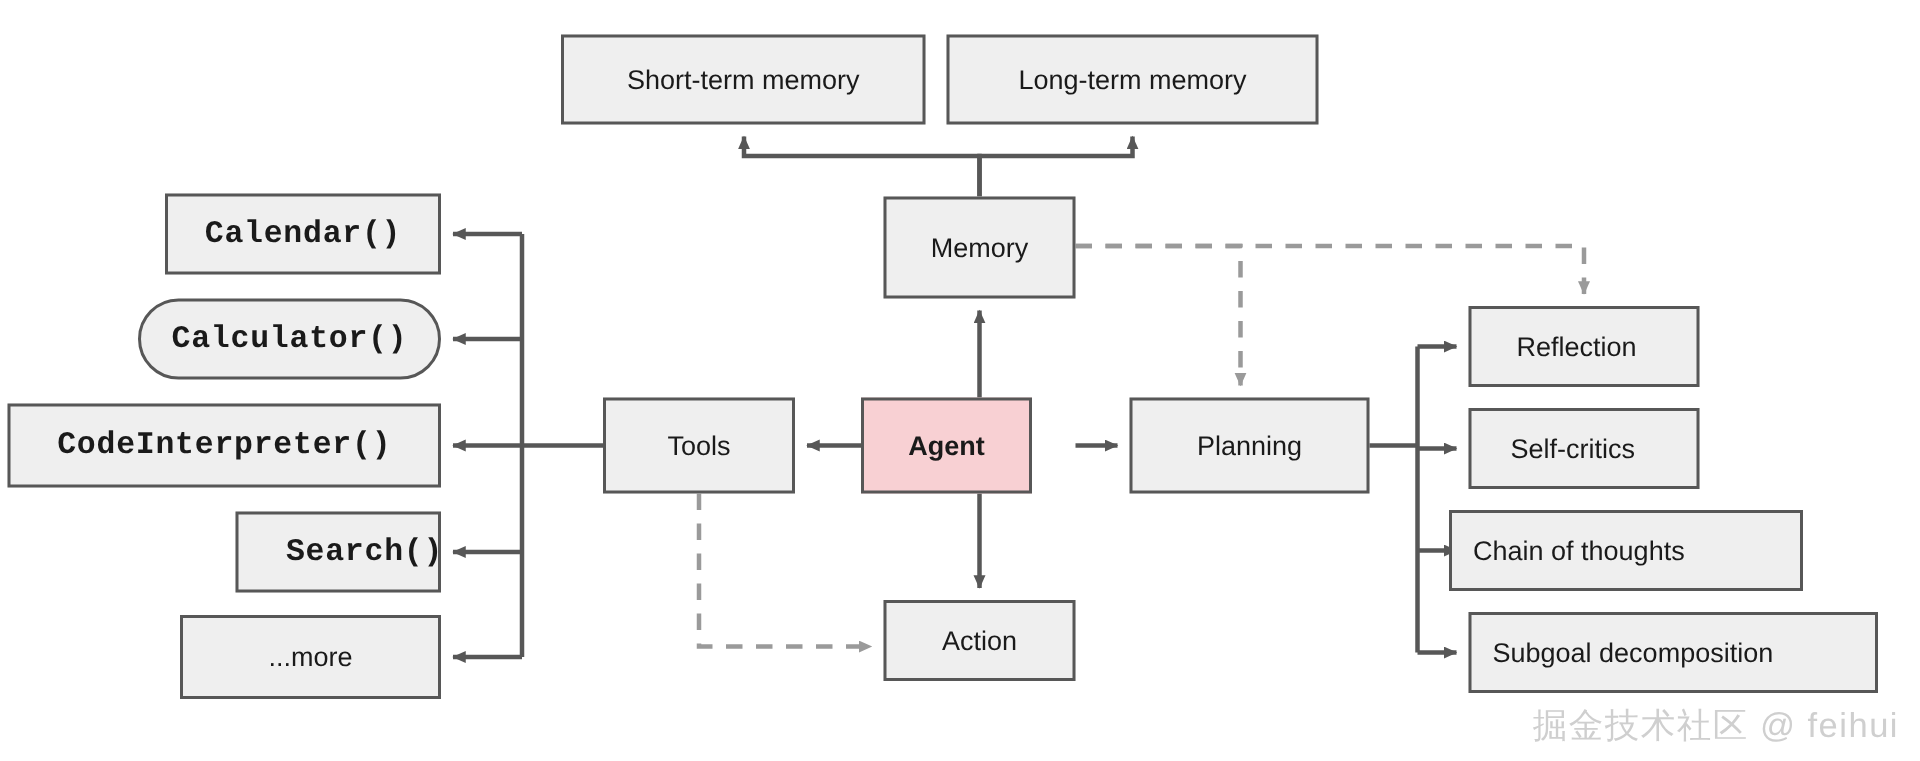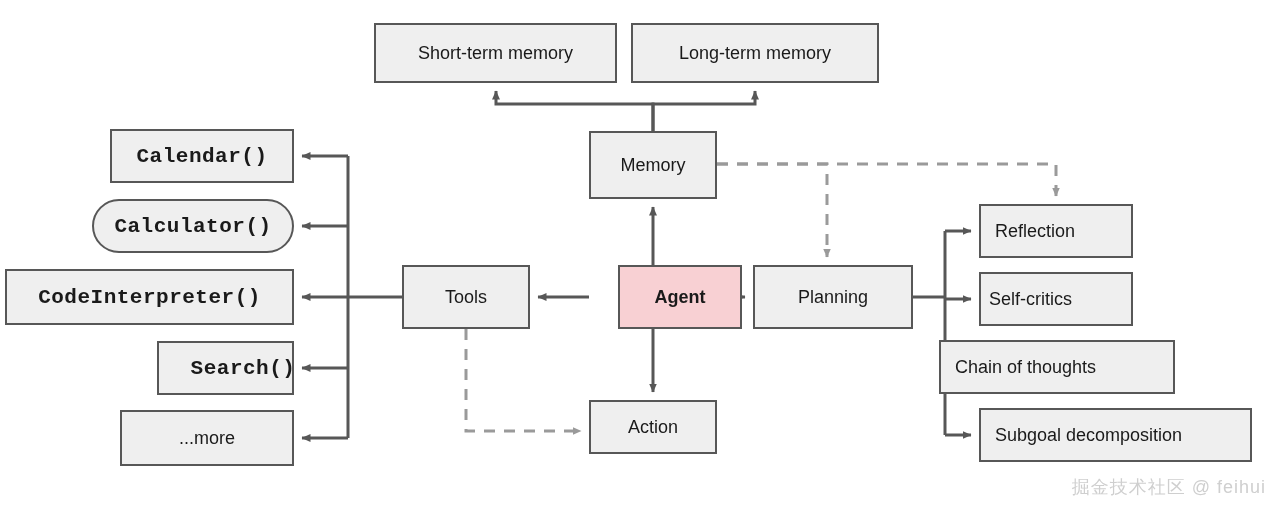--- a/index.html
+++ b/index.html
@@ -48,21 +48,21 @@
   }
   .node.accent {
     background: #f8d0d3;
     font-weight: bold;
   }
   .watermark {
     position: absolute;
     right: 14px;
     bottom: 8px;
     font-family: "Liberation Sans", sans-serif;
-    font-size: 18px;
+    font-size: 23px;
     color: #cfcfcf;
     letter-spacing: 1px;
     white-space: nowrap;
     z-index: 3;
   }
 </style>
 </head>
 <body>
 
 <div id="canvas">
@@ -121,21 +121,21 @@
   </div>
 
   <div class="node" style="left:631px; top:23px; width:248px; height:60px;">
     <span>Long-term memory</span>
   </div>
 
   <div class="node" style="left:589px; top:131px; width:128px; height:68px;">
     <span>Memory</span>
   </div>
 
-  <div class="node accent" style="left:618px; top:265px; width:124px; height:64px;">
+  <div class="node accent" style="left:574px; top:265px; width:114px; height:64px;">
     <span>Agent</span>
   </div>
 
   <div class="node" style="left:402px; top:265px; width:128px; height:64px;">
     <span>Tools</span>
   </div>
 
   <div class="node" style="left:753px; top:265px; width:160px; height:64px;">
     <span>Planning</span>
   </div>
@@ -157,29 +157,29 @@
   </div>
 
   <div class="node mono" style="left:157px; top:341px; width:137px; height:54px;padding-left:35px;">
     <span>Search()</span>
   </div>
 
   <div class="node" style="left:120px; top:410px; width:174px; height:56px;">
     <span>...more</span>
   </div>
 
-  <div class="node" style="left:979px; top:204px; width:154px; height:54px; justify-content:flex-start; padding-left:14px;">
+  <div class="node" style="left:979px; top:204px; width:154px; height:54px; justify-content:flex-start; padding-left:30px;">
     <span>Reflection</span>
   </div>
 
-  <div class="node" style="left:979px; top:272px; width:154px; height:54px; justify-content:flex-start; padding-left:8px;">
+  <div class="node" style="left:979px; top:272px; width:154px; height:54px; justify-content:flex-start; padding-left:26px;">
     <span>Self-critics</span>
   </div>
 
-  <div class="node" style="left:939px; top:340px; width:236px; height:54px; justify-content:flex-start; padding-left:14px;">
+  <div class="node" style="left:966px; top:340px; width:236px; height:54px; justify-content:flex-start; padding-left:14px;">
     <span>Chain of thoughts</span>
   </div>
 
   <div class="node" style="left:979px; top:408px; width:273px; height:54px; justify-content:flex-start; padding-left:14px;">
     <span>Subgoal decomposition</span>
   </div>
 
   <div class="watermark">掘金技术社区 @ feihui</div>
 
 </div>

